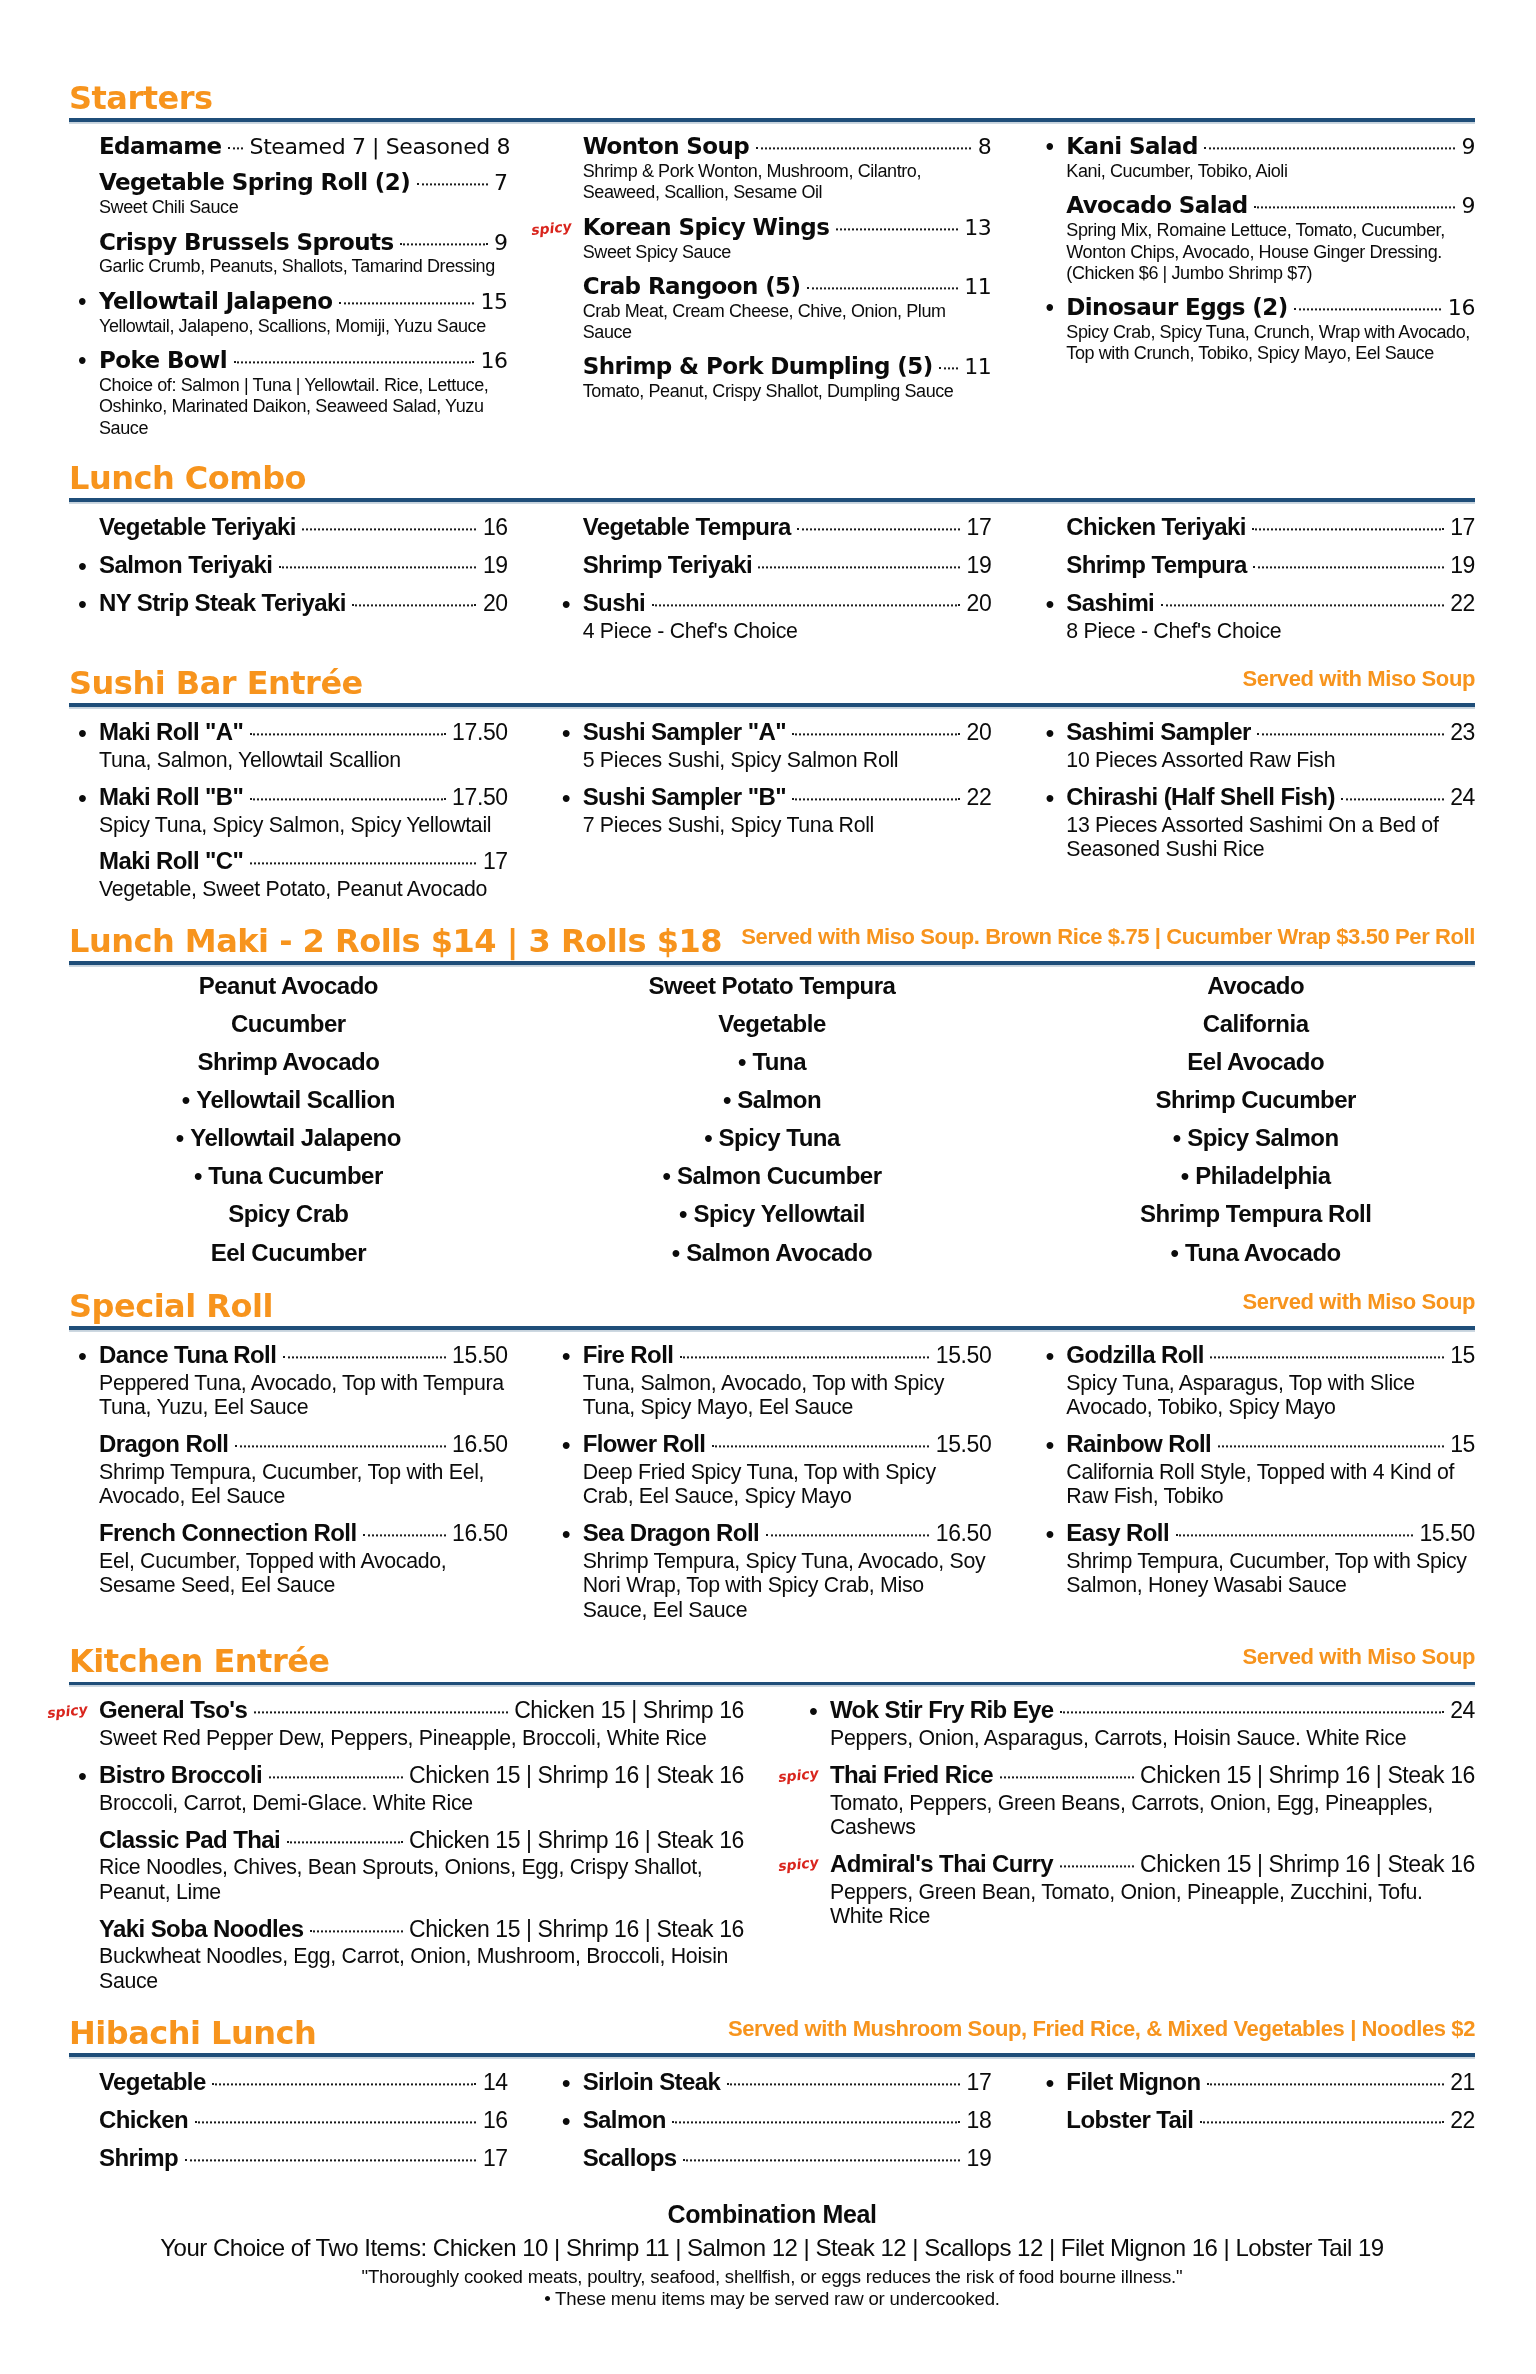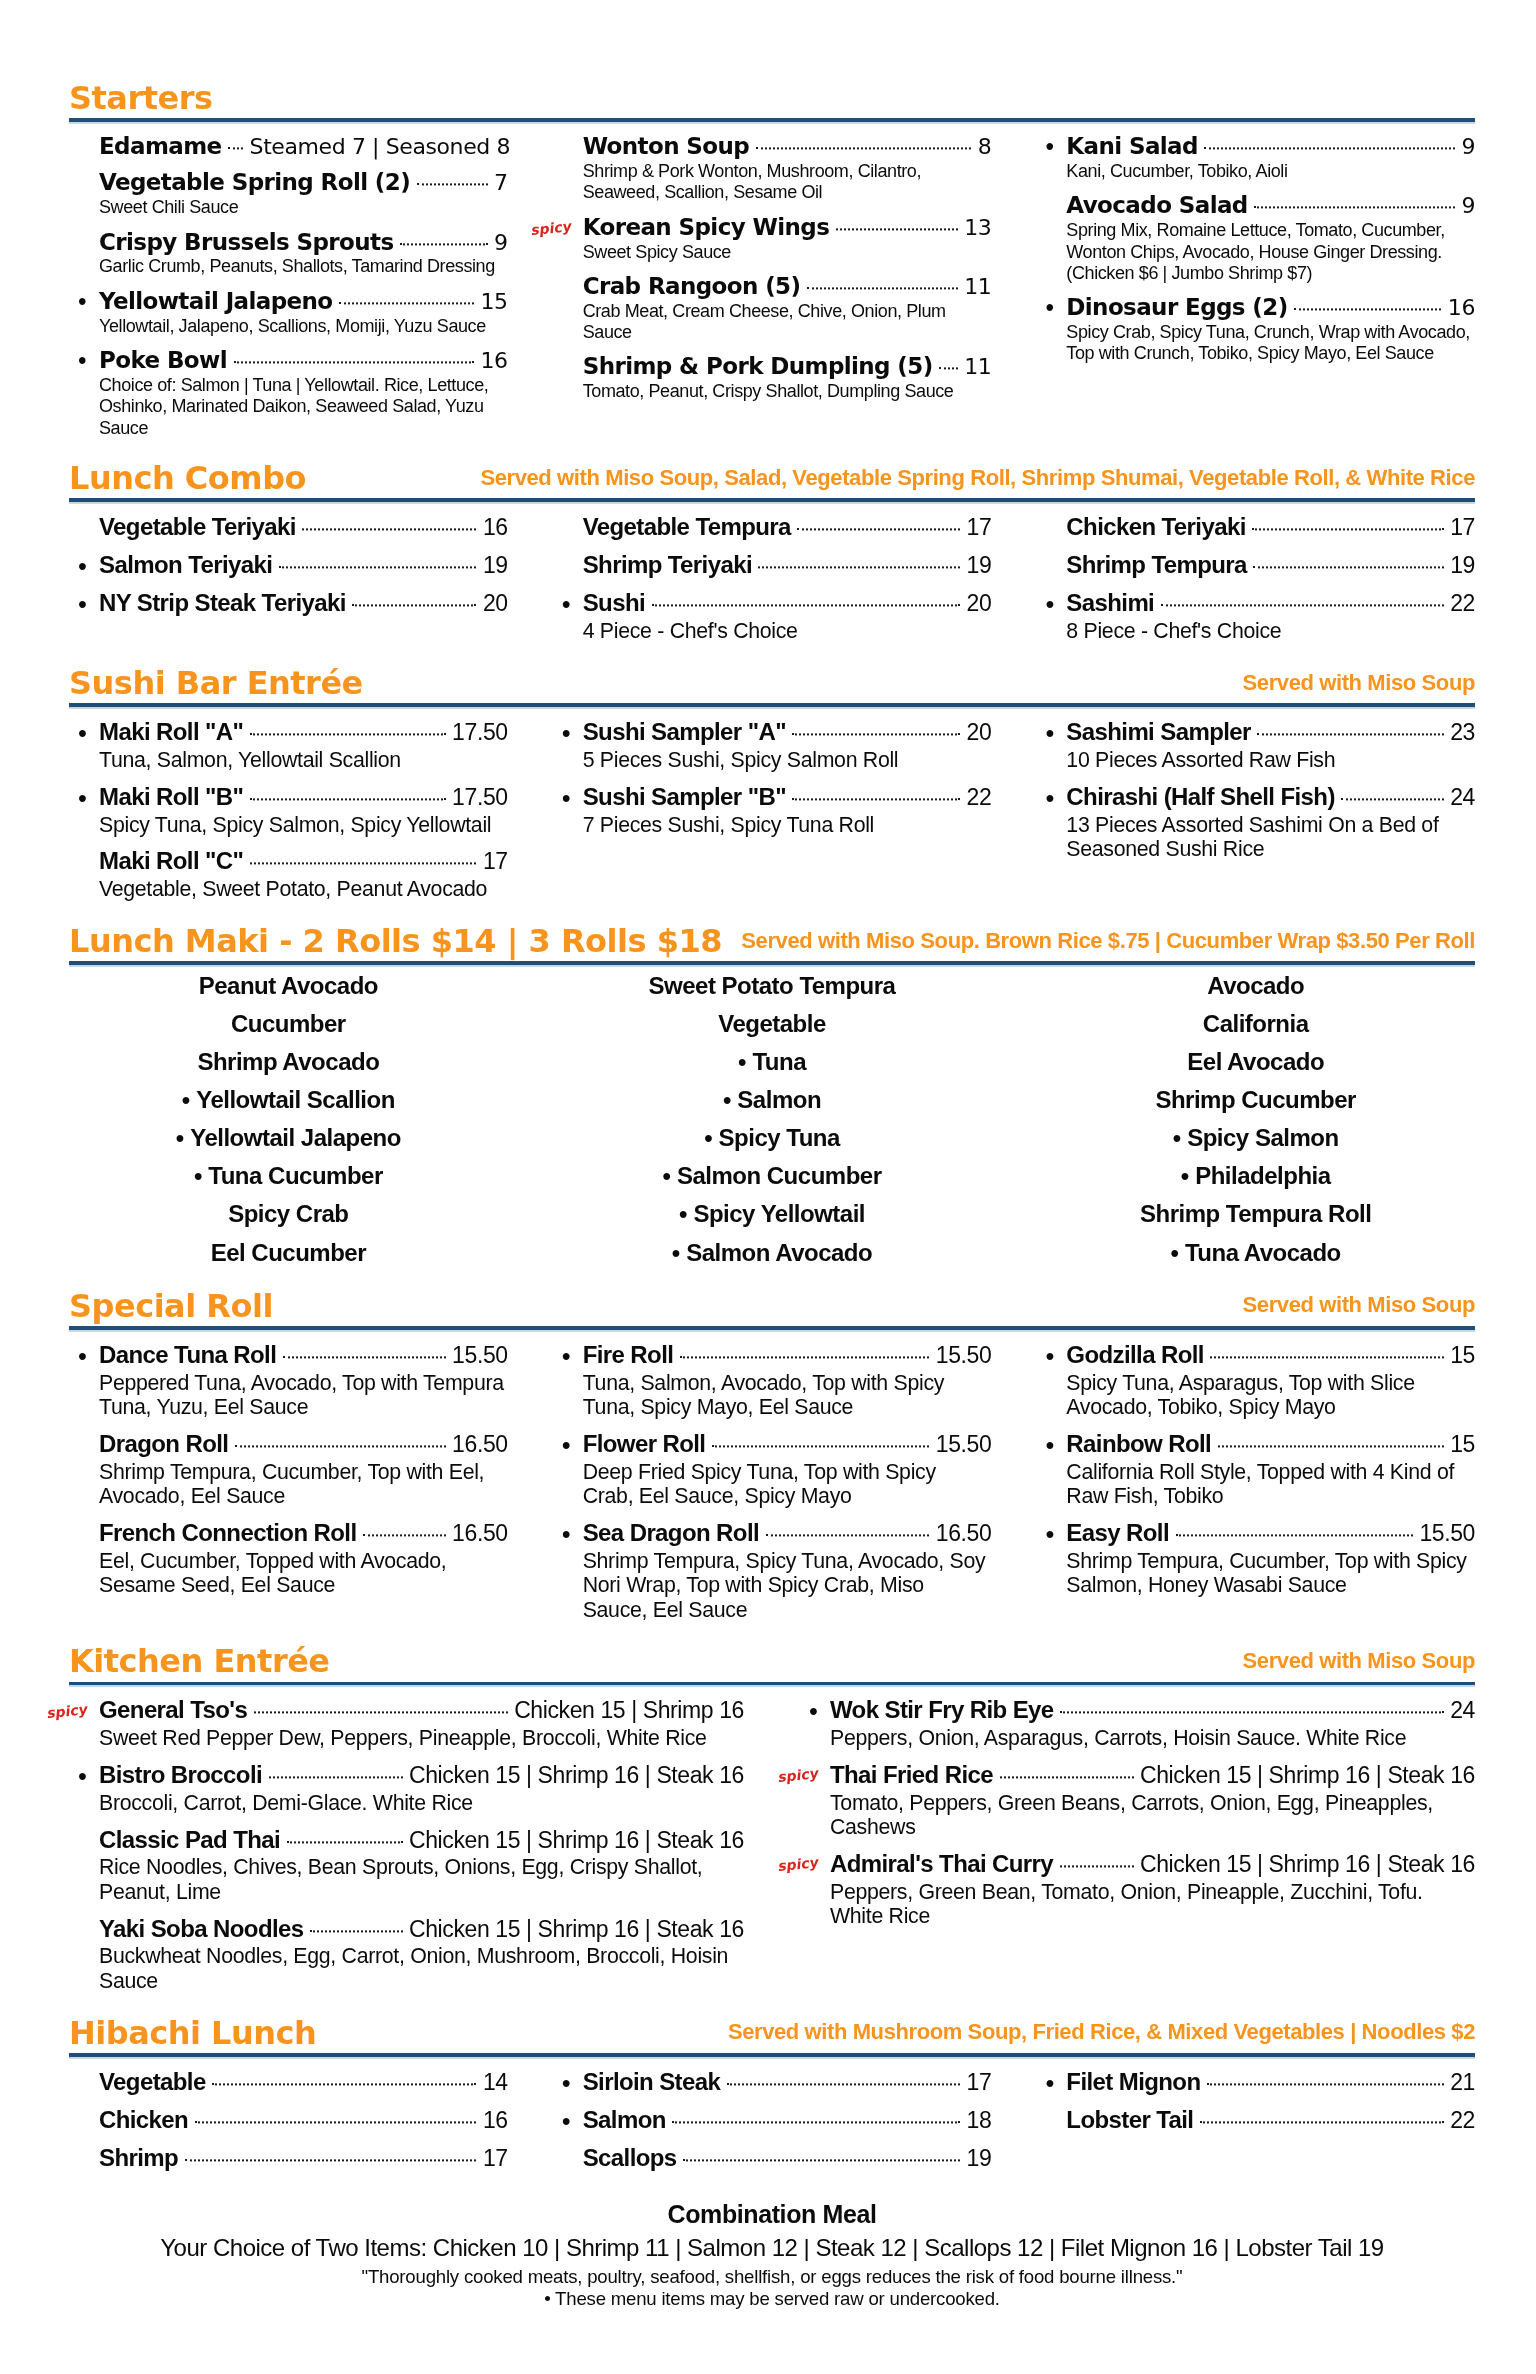--- a/index.html
+++ b/index.html
@@ -8,21 +8,21 @@
     --spicy:#D9251D;
     --ink:#0b0b0b;
   }
   html,body{overflow:hidden;}
   body{
     width:1536px;height:2375px;margin:0;background:#ffffff;color:var(--ink);
     font-family:"Liberation Sans",sans-serif;
   }
   .page{padding:82px 61px 0 69px;}
   section{margin-bottom:13px;}
-  .sec-head{display:flex;align-items:center;}
+  .sec-head{display:flex;align-items:flex-start;}
   .sec-title{
     color:var(--accent);font-weight:bold;font-size:32px;line-height:1.05;
     font-family:"DejaVu Sans",sans-serif;letter-spacing:-0.5px;
   }
   .sec-note{
     margin-left:auto;color:var(--accent);font-weight:bold;font-size:22px;
     line-height:1.1;text-align:right;letter-spacing:-0.4px;padding-bottom:1.9px;
   }
   .rule{height:3.7px;background:var(--rule);margin-top:2.8px;box-shadow:0 1.9px 0 rgba(31,78,121,0.25);}
   .cols{display:flex;gap:45px;margin-top:11px;}
@@ -175,21 +175,20 @@
               <span class="price">16</span>
             </div>
             <div class="desc">Spicy Crab, Spicy Tuna, Crunch, Wrap with Avocado, Top with Crunch, Tobiko, Spicy Mayo, Eel Sauce</div>
           </div>
         </div>
       </div>
     </section>
     <section class="section cond">
       <div class="sec-head">
         <span class="sec-title">Lunch Combo</span>
-        <span class="sec-note">Served with Miso Soup, Salad, Vegetable Spring Roll, Shrimp Shumai, Vegetable Roll, &amp; White Rice</span>
       </div>
       <div class="rule"></div>
       <div class="cols cols3">
         <div class="col">
           <div class="item">
             <div class="row">
               <span class="iname">Vegetable Teriyaki</span>
               <span class="leader"></span>
               <span class="price">16</span>
             </div>

